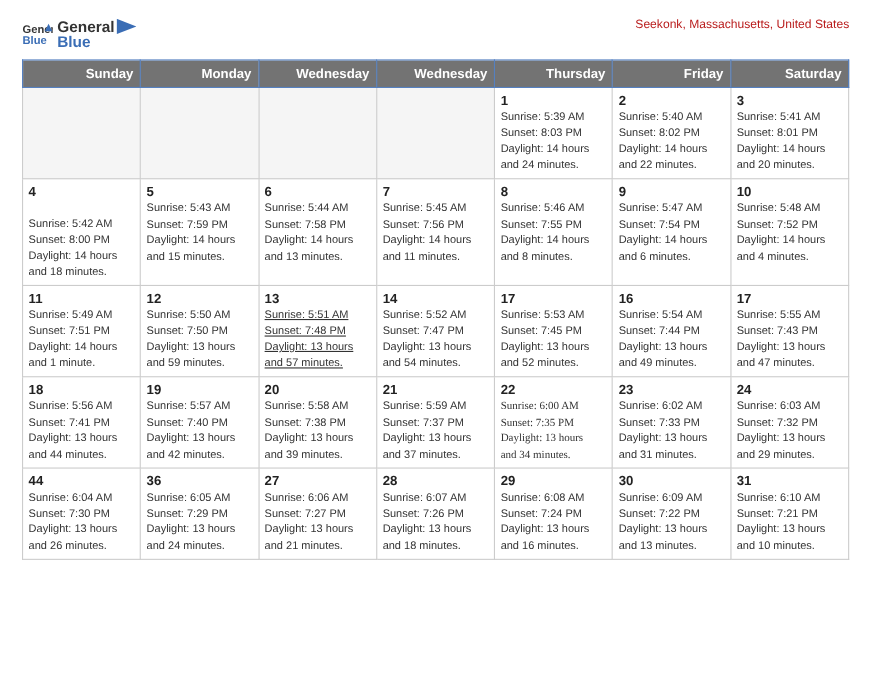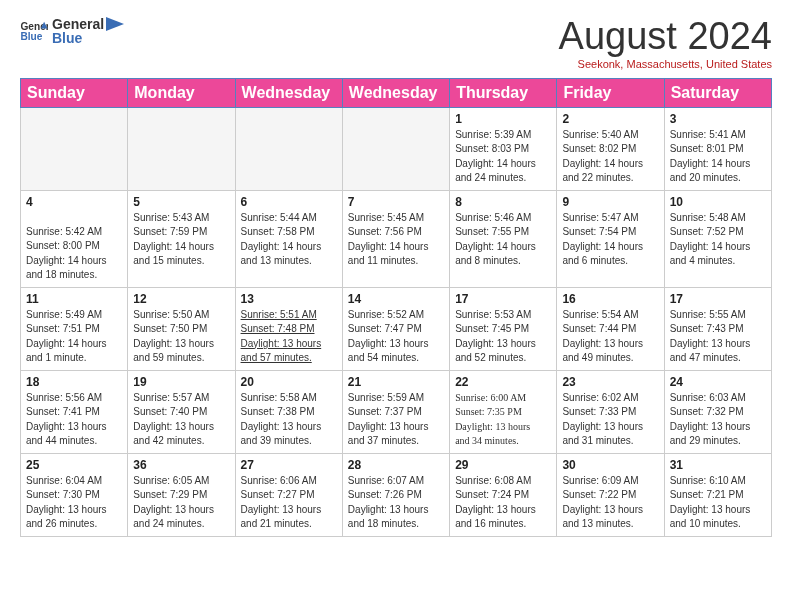--- a/index.html
+++ b/index.html
@@ -28,27 +28,27 @@
     .title-area { text-align: right; }
     .month-title { font-size: 38px; color: #333; font-weight: 300; line-height: 1.1; }
     .location-title { font-size: 11px; color: #b91c1c; }
 
     .calendar {
       width: 100%;
       border-collapse: collapse;
       border: 1px solid #ccc;
     }
     .calendar th {
-      background-color: #ec4899;
+      background-color: #737373;
       color: #fff;
-      font-size: 16px;
+      font-size: 12px;
       font-weight: bold;
       padding: 5px 6px;
       border: 1px solid #5580c0;
-      text-align: left;
+      text-align: right;
     }
     .calendar td {
       border: 1px solid #ccc;
       vertical-align: top;
       padding: 4px 5px;
       width: calc(100% / 7);
       min-height: 80px;
       background: #fff;
       font-size: 10.5px;
       color: #333;
@@ -76,21 +76,20 @@
       <div style="display:flex;align-items:center;gap:2px;">
         <span style="font-size:14px;font-weight:bold;color:#333;">General</span>
         <svg width="18" height="14" viewBox="0 0 18 14">
           <polygon points="0,0 18,7 0,14" fill="#3a6db5"></polygon>
         </svg>
       </div>
       <div style="font-size:14px;font-weight:bold;color:#3a6db5;margin-top:-2px;">Blue</div>
     </div>
   </div>
   <div class="title-area">
-    <div class="month-title">August 2024</div>
     <div class="location-title">Seekonk, Massachusetts, United States</div>
   </div>
 </div>
 
 <table class="calendar">
   <thead>
     <tr>
     <th>Sunday</th>
         <th>Monday</th>
         <th>Wednesday</th>
@@ -276,21 +275,21 @@
         <td>
           <div class="cell-date">24</div>
           <div class="cell-info" style="white-space: pre-line;">Sunrise: 6:03 AM
 Sunset: 7:32 PM
 Daylight: 13 hours
 and 29 minutes.</div>
         </td>
       </tr>
       <tr>
         <td>
-          <div class="cell-date">25</div>
+          <div class="cell-date">44</div>
           <div class="cell-info" style="white-space: pre-line;">Sunrise: 6:04 AM
 Sunset: 7:30 PM
 Daylight: 13 hours
 and 26 minutes.</div>
         </td>
         <td>
           <div class="cell-date">36</div>
           <div class="cell-info" style="white-space: pre-line;">Sunrise: 6:05 AM
 Sunset: 7:29 PM
 Daylight: 13 hours

